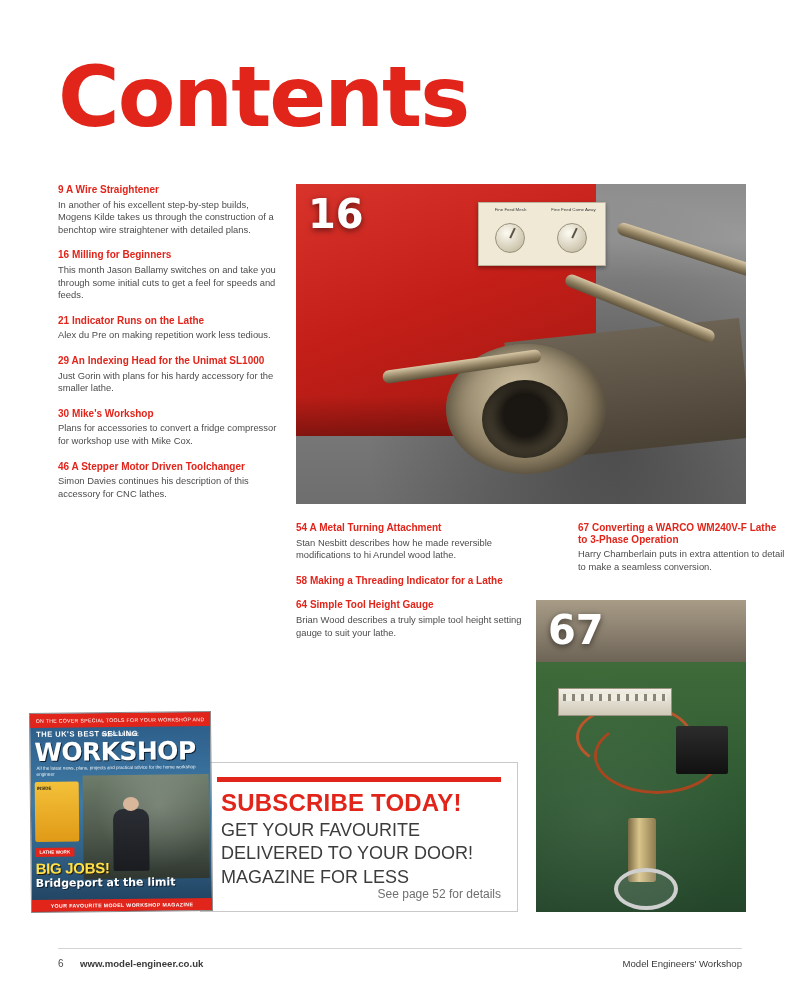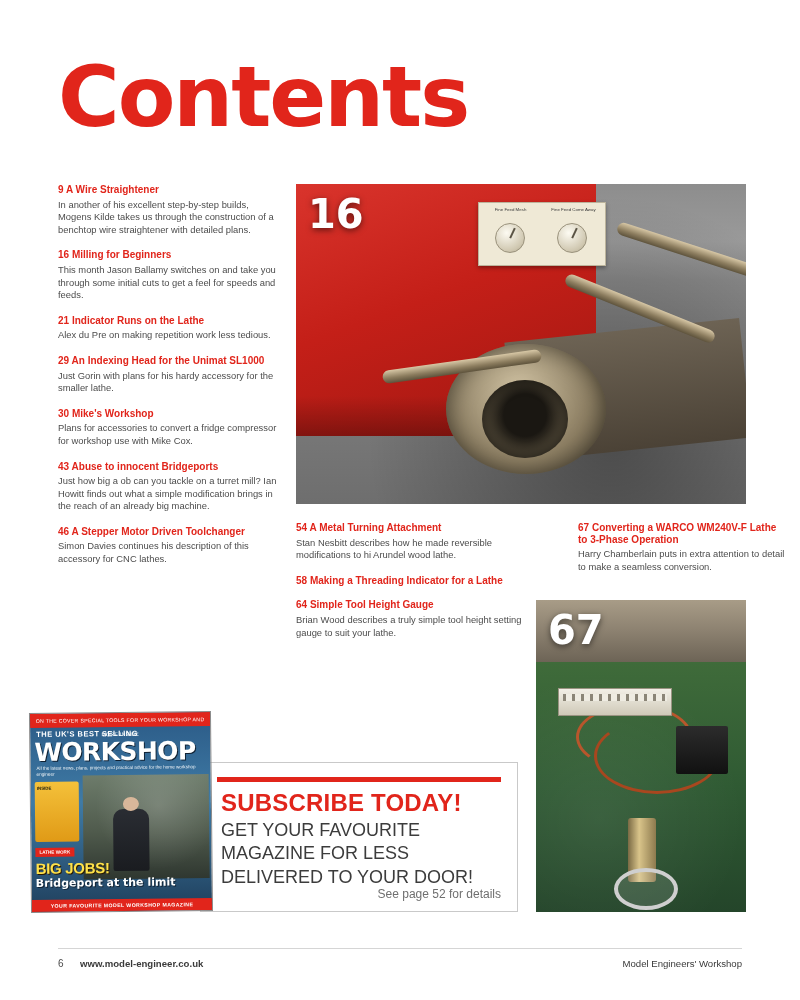--- a/index.html
+++ b/index.html
@@ -446,27 +446,20 @@
         <span>An Indexing Head for the Unimat SL1000</span>
       </div>
       <div class="entry-desc">Just Gorin with plans for his hardy accessory for the smaller lathe.</div>
     </div>
     <div class="entry">
       <div class="entry-head">
         <span>30</span>
         <span>Mike's Workshop</span>
       </div>
       <div class="entry-desc">Plans for accessories to convert a fridge compressor for workshop use with Mike Cox.</div>
-    </div>
-    <div class="entry">
-      <div class="entry-head">
-        <span>43</span>
-        <span>Abuse to innocent Bridgeports</span>
-      </div>
-      <div class="entry-desc">Just how big a ob can you tackle on a turret mill? Ian Howitt finds out what a simple modification brings in the reach of an already big machine.</div>
     </div>
     <div class="entry">
       <div class="entry-head">
         <span>46</span>
         <span>A Stepper Motor Driven Toolchanger</span>
       </div>
       <div class="entry-desc">Simon Davies continues his description of this accessory for CNC lathes.</div>
     </div>
   </div>
 
@@ -529,22 +522,22 @@
     <div class="p67-bolt"></div>
     <div class="p67-ring"></div>
     <div class="photo-badge badge-67">67</div>
   </div>
 
   <div class="subscribe">
     <div class="subscribe-rule"></div>
     <div class="subscribe-title">SUBSCRIBE TODAY!</div>
     <div class="subscribe-lines">
       <div>GET YOUR FAVOURITE</div>
+      <div>DELIVERED TO YOUR DOOR!</div>
       <div>MAGAZINE FOR LESS</div>
-      <div>DELIVERED TO YOUR DOOR!</div>
     </div>
     <div class="subscribe-note">See page 52 for details</div>
   </div>
 
   <div class="cover">
     <div class="cover-strip">ON THE COVER SPECIAL TOOLS FOR YOUR WORKSHOP AND MORE INSIDE</div>
     <div class="cover-brand">THE UK'S BEST SELLING</div>
     <div class="cover-logo">WORKSHOP</div>
     <div class="cover-sub">All the latest news, plans, projects and practical advice for the home workshop engineer</div>
     <div class="cover-photo">

